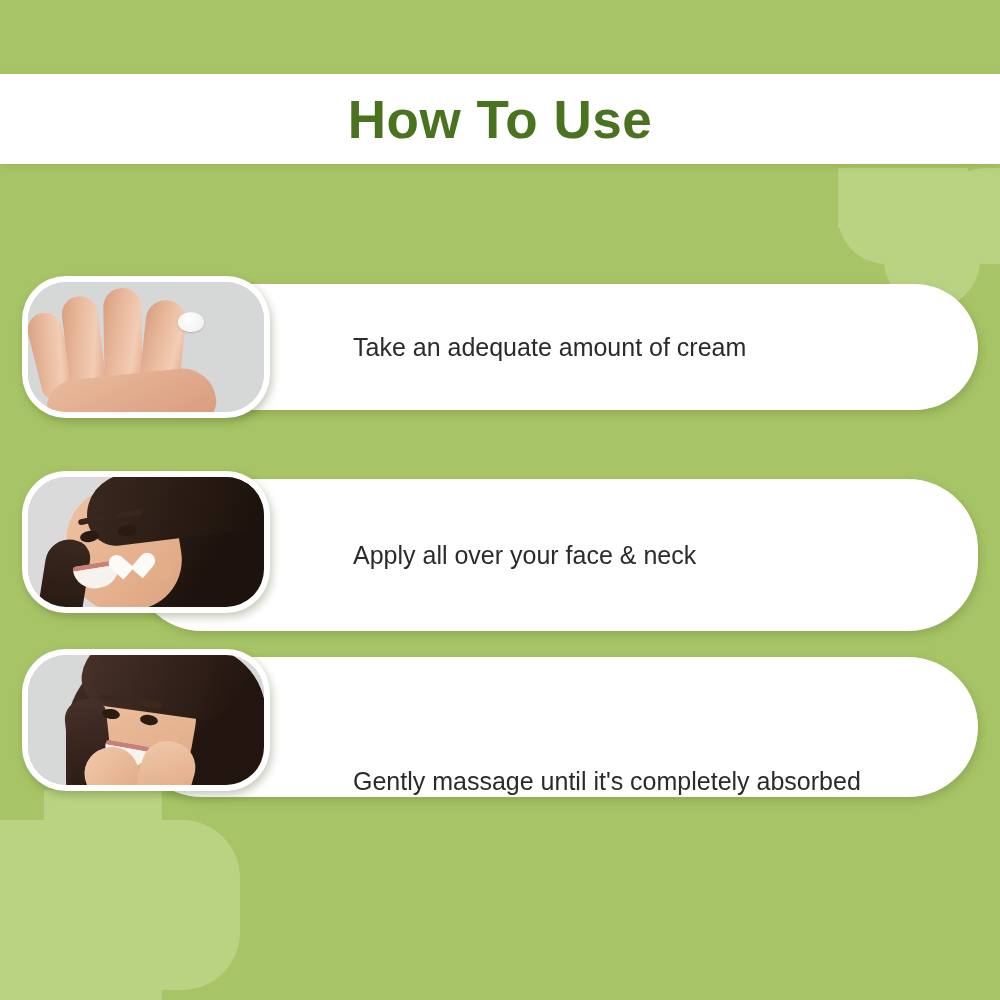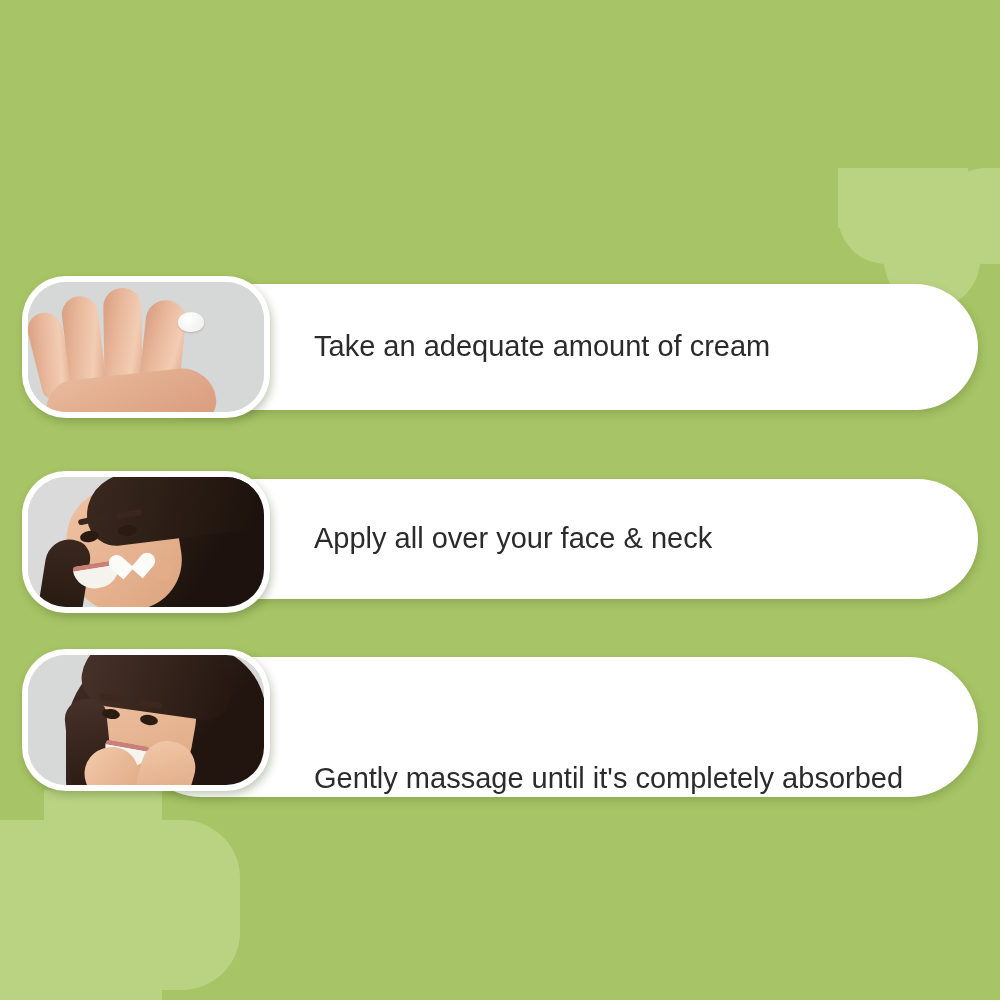--- a/index.html
+++ b/index.html
@@ -87,28 +87,29 @@
     width: 846px;
     background: #ffffff;
     border-radius: 70px;
     box-shadow: 2px 4px 9px rgba(60,80,25,0.22);
     display: flex;
     align-items: center;
     box-sizing: border-box;
     padding: 0 46px 0 182px;
   }
   .card-h1 { height: 126px; }
-  .card-h2 { height: 120px; }
+  .card-h2 { height: 152px; }
   .card-h3 { height: 140px; align-items: flex-end; }
 
   .step-text {
     color: #2b2b2b;
-    font-size: 29px;
+    font-size: 25px;
     line-height: 1.28;
     font-family: "Liberation Sans", sans-serif;
+    margin-left: 39px;
   }
 
   
   .step-thumb {
     position: absolute;
     left: 22px;
     top: 0;
     width: 248px;
     height: 142px;
     border-radius: 44px;
@@ -264,20 +265,23 @@
     <div class="blob blob-tr-a"></div>
     <div class="blob blob-tr-b"></div>
     <div class="blob blob-tr-c"></div>
 
     <div class="blob blob-bl-a"></div>
     <div class="blob blob-bl-b"></div>
     <div class="blob blob-bl-d"></div>
     <div class="blob blob-bl-c"></div>
   </div>
 
+  <div class="header-band">
+    <div class="header-title">How To Use</div>
+  </div>
 
   <div class="steps">
 
     <div class="step-row row-1">
       <div class="step-card card-h1">
         <div class="step-text">Take an adequate amount of cream</div>
       </div>
       <div class="step-thumb">
         <div class="thumb-inner">
           <div class="hand-bg"></div>

